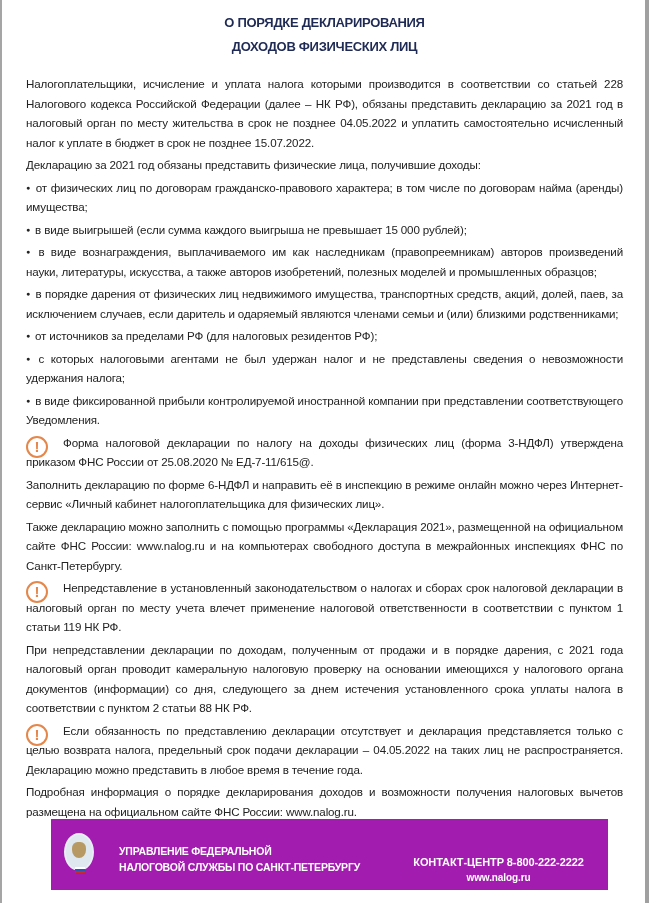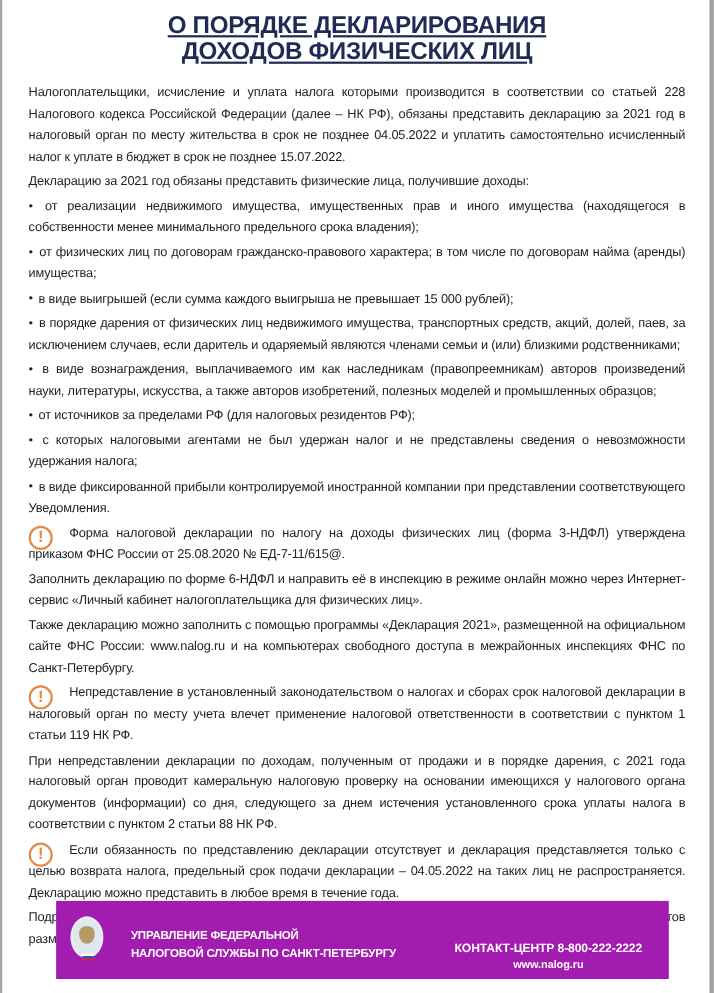--- a/index.html
+++ b/index.html
@@ -8,24 +8,23 @@
     background: #ffffff;
     font-family: "Liberation Sans Narrow", "Liberation Sans", sans-serif;
     color: #222;
     position: relative;
   }
   .edge-left { position: absolute; left: 0; top: 0; width: 2px; height: 903px; background: #a5a5a5; }
   .edge-right { position: absolute; right: 0; top: 0; width: 4px; height: 903px; background: #a0a0a0; }
   .page { position: absolute; left: 26px; top: 0; width: 597px; }
   .title {
     text-align: center; color: #1f2a55; font-weight: bold;
-    font-size: 22px; line-height: 24px; margin-top: 11px;
+    font-size: 13px; line-height: 24px; margin-top: 11px;
     letter-spacing: -0.3px;
     font-family: "Liberation Sans", sans-serif;
-    text-decoration: underline;
   }
   .content { margin-top: 15px; font-size: 11.6px; line-height: 19.5px; letter-spacing: -0.15px; }
   p { margin: 0 0 3px 0; text-align: justify; }
   .bullet::before { content: "\25CF"; font-size: 7px; vertical-align: 2px; margin-right: 5px; }
   .note { position: relative; padding-left: 0; margin-bottom: 3px; text-align: justify; }
   .note .icon {
     position: absolute; left: 0; top: 3px; width: 22px; height: 22px;
     border: 2px solid #e5874a; border-radius: 50%;
     color: #e5874a; font-weight: bold; font-size: 15px;
     display: flex; align-items: center; justify-content: center;
@@ -70,25 +69,24 @@
 <div class="page">
   <div class="title">
     <div>О ПОРЯДКЕ ДЕКЛАРИРОВАНИЯ</div>
     <div>ДОХОДОВ ФИЗИЧЕСКИХ ЛИЦ</div>
   </div>
 
   <div class="content">
     <p>Налогоплательщики, исчисление и уплата налога которыми производится в соответствии  со статьей 228 Налогового кодекса Российской Федерации (далее – НК РФ), обязаны представить декларацию за 2021 год в налоговый орган  по месту жительства  в срок не позднее  04.05.2022 и уплатить самостоятельно исчисленный налог к уплате в бюджет в срок не позднее 15.07.2022.</p>
     <p>Декларацию за 2021 год обязаны представить физические лица, получившие доходы:</p>
 
-    <p class="bullet"><span>от реализации недвижимого имущества, имущественных прав и иного имущества (находящегося в собственности менее минимального предельного срока владения);</span></p>
     <p class="bullet"><span>от физических лиц по договорам гражданско-правового характера; в том числе по договорам найма (аренды) имущества;</span></p>
     <p class="bullet"><span>в виде выигрышей (если сумма каждого выигрыша не превышает 15 000 рублей);</span></p>
+    <p class="bullet"><span>в виде вознаграждения, выплачиваемого им как наследникам (правопреемникам) авторов произведений науки, литературы, искусства, а также авторов изобретений, полезных моделей и промышленных образцов;</span></p>
     <p class="bullet"><span>в порядке дарения от физических лиц недвижимого имущества, транспортных средств, акций, долей, паев, за исключением случаев,  если даритель и одаряемый являются членами семьи и (или) близкими родственниками;</span></p>
-    <p class="bullet"><span>в виде вознаграждения, выплачиваемого им как наследникам (правопреемникам) авторов произведений науки, литературы, искусства, а также авторов изобретений, полезных моделей и промышленных образцов;</span></p>
     <p class="bullet"><span>от источников за пределами РФ (для  налоговых резидентов РФ);</span></p>
     <p class="bullet"><span>с которых налоговыми агентами не был удержан налог и не представлены сведения о невозможности удержания налога;</span></p>
     <p class="bullet"><span>в виде фиксированной прибыли контролируемой иностранной компании при представлении соответствующего Уведомления.</span></p>
 
     <div class="note">
       <span class="icon">!</span>
       <p class="first">Форма налоговой декларации по налогу на доходы физических лиц (форма 3-НДФЛ) утверждена приказом ФНС России от 25.08.2020  № ЕД-7-11/615@.</p>
     </div>
 
     <p>Заполнить декларацию по форме 6-НДФЛ и направить её  в инспекцию в режиме онлайн можно через Интернет-сервис «Личный кабинет налогоплательщика для физических лиц».</p>

